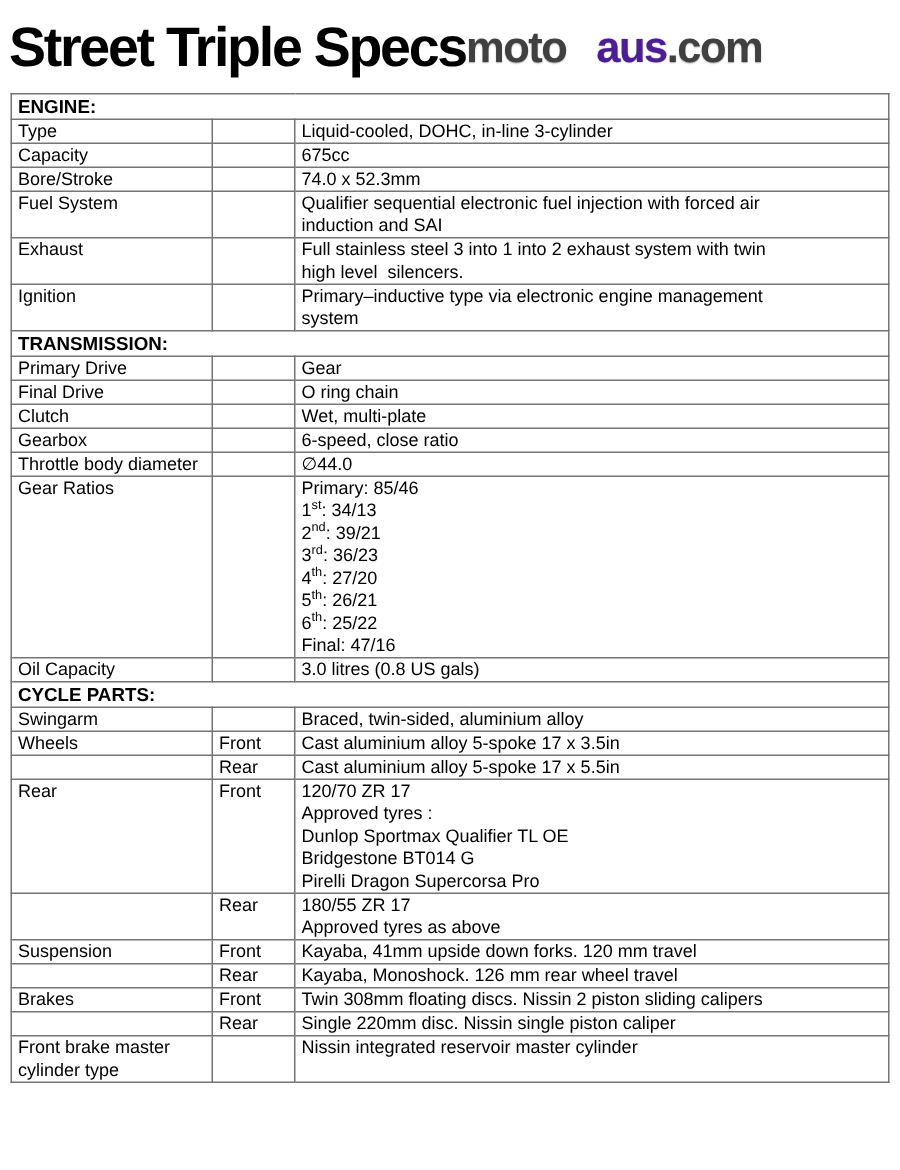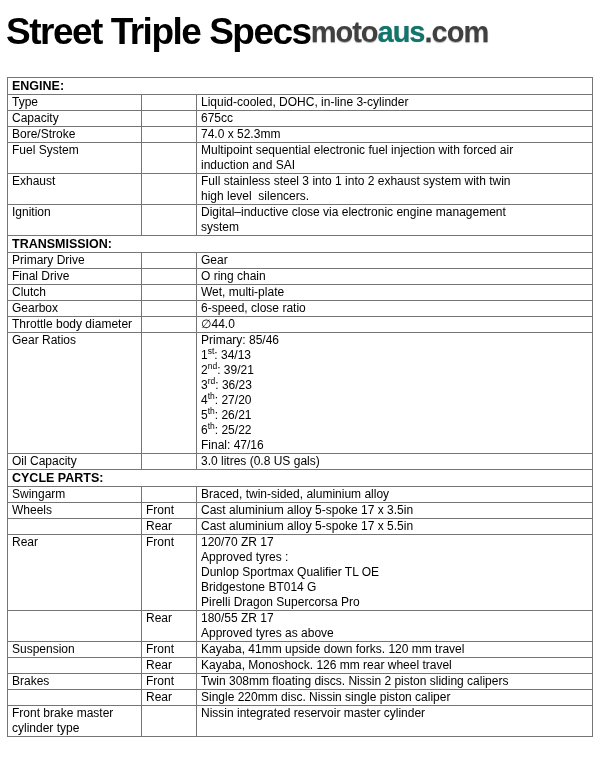--- a/index.html
+++ b/index.html
@@ -1,22 +1,22 @@
 <!DOCTYPE html>
 <html><head>
 <meta charset="utf-8">
 <style>
   html,body{margin:0;padding:0;background:#fff;}
   body{width:600px;height:780px;font-family:"Liberation Sans",sans-serif;color:#000;overflow:hidden;}
   .masthead{display:flex;justify-content:flex-start;align-items:center;height:62px;padding:2px 8px 0 6px;box-sizing:border-box;}
   .page-title{font-size:37px;font-weight:bold;letter-spacing:-1.5px;margin:0;white-space:nowrap;}
   .logo{font-size:29px;font-weight:bold;letter-spacing:-1px;white-space:nowrap;cursor:pointer;}
   .logo .l-moto,.logo .l-com{color:#404040;text-shadow:0 1px 1px #aaa;}
-  .logo .l-aus{color:#0f766e;text-shadow:0 0 1px #8a8a8a;}
-  table.specs{border-collapse:collapse;table-layout:fixed;width:586px;margin:15px auto;}
+  .logo .l-aus{color:#4c1d95;text-shadow:0 0 1px #8a8a8a;margin-left:20px;}
+  table.specs{border-collapse:collapse;table-layout:fixed;width:586px;margin:0 auto;}
   col.c1{width:134px;}
   col.c2{width:55px;}
   td{border:1px solid #757575;font-size:12px;line-height:15px;padding:0 4px;vertical-align:top;word-wrap:break-word;}
   tr.sec td{font-weight:bold;font-size:12.5px;line-height:16px;}
   td .vline{white-space:pre-wrap;}
   sup{font-size:8.5px;line-height:0;text-align:right;}
 </style>
 </head>
 <body>
 
@@ -48,37 +48,37 @@
     </tr>
     <tr>
       <td>Bore/Stroke</td>
       <td></td>
       <td>74.0 x 52.3mm</td>
     </tr>
     <tr>
       <td>Fuel System</td>
       <td></td>
       <td>
-        <div class="vline">Multipoint sequential electronic fuel injection with forced air</div>
+        <div class="vline">Qualifier sequential electronic fuel injection with forced air</div>
         <div class="vline">induction and SAI</div>
       </td>
     </tr>
     <tr>
       <td>Exhaust</td>
       <td></td>
       <td>
         <div class="vline">Full stainless steel 3 into 1 into 2 exhaust system with twin</div>
         <div class="vline">high level  silencers.</div>
       </td>
     </tr>
     <tr>
       <td>Ignition</td>
       <td></td>
       <td>
-        <div class="vline">Digital–inductive close via electronic engine management</div>
+        <div class="vline">Primary–inductive type via electronic engine management</div>
         <div class="vline">system</div>
       </td>
     </tr>
 
     <tr class="sec">
         <td colspan="3">TRANSMISSION:</td>
       </tr>
 
     <tr>
       <td>Primary Drive</td>

